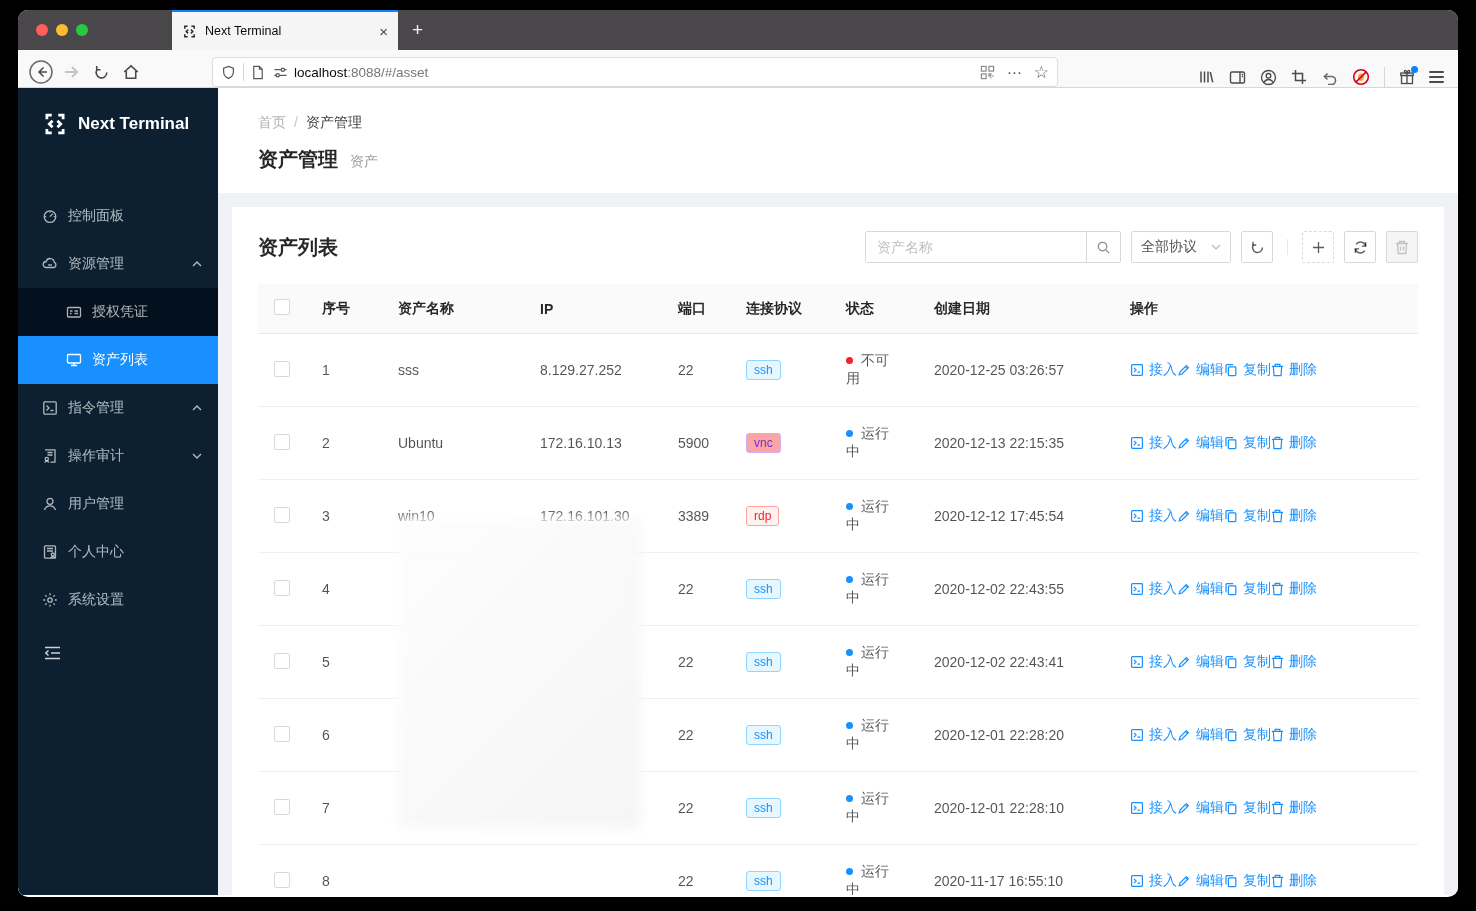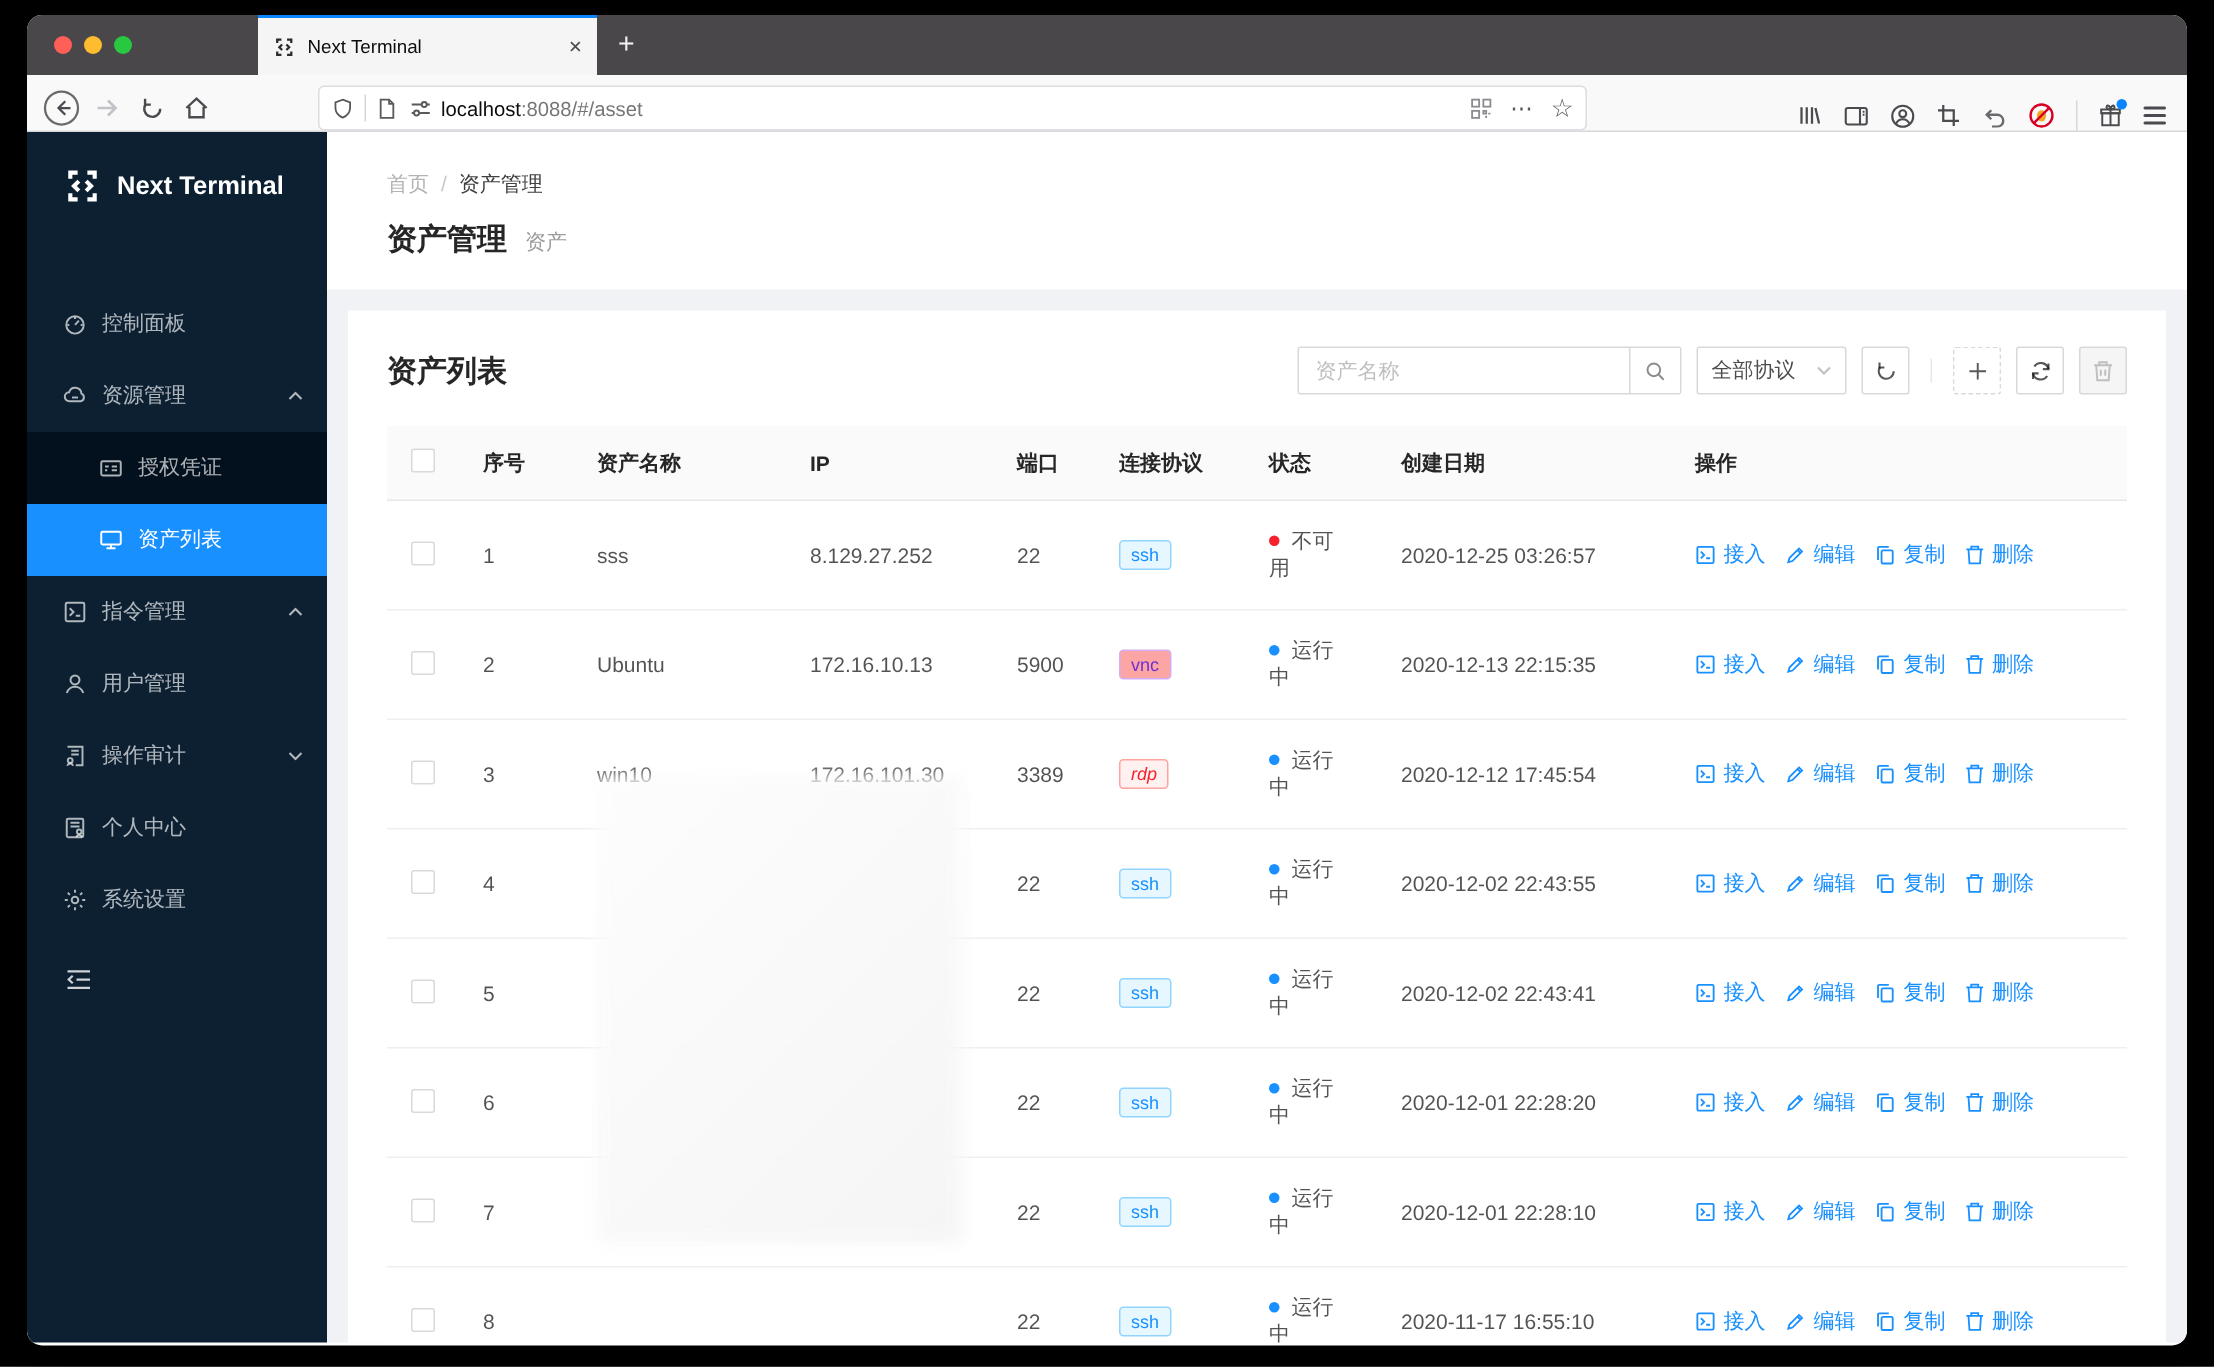--- a/index.html
+++ b/index.html
@@ -77,24 +77,24 @@
   .tablewrap { margin-top:21px; position:relative; }
   table { width:100%; border-collapse:collapse; table-layout:fixed; font-size:14px; }
   col.c-cb{width:48px;} col.c-idx{width:76px;} col.c-name{width:142px;} col.c-ip{width:138px;}
   col.c-port{width:68px;} col.c-proto{width:100px;} col.c-status{width:88px;} col.c-date{width:196px;}
   thead th { background:#fafafa; text-align:left; font-weight:600; color:rgba(0,0,0,.85); padding:15px 16px; border-bottom:1px solid #e8e8e8; }
   tbody td { padding:18px 16px; color:rgba(0,0,0,.68); border-bottom:1px solid #efefef; background:#fff; }
   .cb { width:16px; height:16px; border:1px solid #d9d9d9; border-radius:2px; background:#fff; display:inline-block; }
   .tag { display:inline-block; font-size:12px; line-height:18px; padding:0 7px; border-radius:3px; border:1px solid; }
   .tag-ssh { color:#1890ff; background:#e6f7ff; border-color:#91d5ff; }
   .tag-vnc { color:#722ed1; background:#fca5a5; border-color:#d3adf7; }
-  .tag-rdp { color:#f5222d; background:#fff1f0; border-color:#ffa39e;font-style:italic; }
+  .tag-rdp { color:#f5222d; background:#fff1f0; border-color:#ffa39e; }
   .dot { width:7px; height:7px; border-radius:50%; display:inline-block; margin-right:8px; vertical-align:1px; }
   .dot-red{ background:#f5222d; } .dot-blue{ background:#1890ff; }
-  .acts { display:flex; gap:13px; align-items:center; }
+  .acts { display:flex; align-items:center; }
   .act { display:flex; align-items:center; gap:5px; color:#1890ff; cursor:pointer; white-space:nowrap; }
   .blur-overlay { position:absolute; left:139px; top:233px; width:245px; height:312px; background:linear-gradient(135deg,#fdfdfd,#f5f5f5); filter:blur(5px); opacity:.9; z-index:5; border-radius:6px; pointer-events:none; }
 </style>
 </head>
 <body>
 
 <div class="window">
 
   <div class="tabstrip">
     <div class="traffic">
@@ -282,37 +282,37 @@
           </svg>
           <span class="grow">指令管理</span>
           <svg class="chev" width="10" height="6" viewBox="0 0 10 6" fill="none" stroke="currentColor" stroke-width="1.4">
               <path d="M1 5l4-4 4 4"></path>
             </svg>
         </div>
 
 
         <div class="mi">
           <svg width="16" height="16" viewBox="0 0 16 16" fill="none" stroke="currentColor" stroke-width="1.3">
-            <circle cx="8" cy="5.3" r="3"></circle>
-              <path d="M2.5 14a5.7 5.7 0 0111 0"></path>
-          </svg>
-          <span class="grow">用户管理</span>
-        </div>
-
-        <div class="mi">
-          <svg width="16" height="16" viewBox="0 0 16 16" fill="none" stroke="currentColor" stroke-width="1.3">
             <path d="M3 1.8h10v12.4H8.5"></path>
               <path d="M5.5 4.5h5M5.5 7h5"></path>
               <circle cx="4.8" cy="11" r="1.6"></circle>
               <path d="M2.8 14.5c.4-1 1.1-1.5 2-1.5s1.6.5 2 1.5"></path>
           </svg>
           <span class="grow">操作审计</span>
           <svg class="chev" width="10" height="6" viewBox="0 0 10 6" fill="none" stroke="currentColor" stroke-width="1.4">
               <path d="M1 1l4 4 4-4"></path>
             </svg>
+        </div>
+
+        <div class="mi">
+          <svg width="16" height="16" viewBox="0 0 16 16" fill="none" stroke="currentColor" stroke-width="1.3">
+            <circle cx="8" cy="5.3" r="3"></circle>
+              <path d="M2.5 14a5.7 5.7 0 0111 0"></path>
+          </svg>
+          <span class="grow">用户管理</span>
         </div>
 
         <div class="mi">
           <svg width="16" height="16" viewBox="0 0 16 16" fill="none" stroke="currentColor" stroke-width="1.3">
             <rect x="2.5" y="1.8" width="11" height="12.4" rx="1"></rect>
               <path d="M5 4.5h6M5 7h6"></path>
               <circle cx="10.8" cy="10.5" r="1.5"></circle>
               <path d="M8.8 14c.4-.9 1.1-1.4 2-1.4s1.6.5 2 1.4"></path>
           </svg>
           <span class="grow">个人中心</span>

